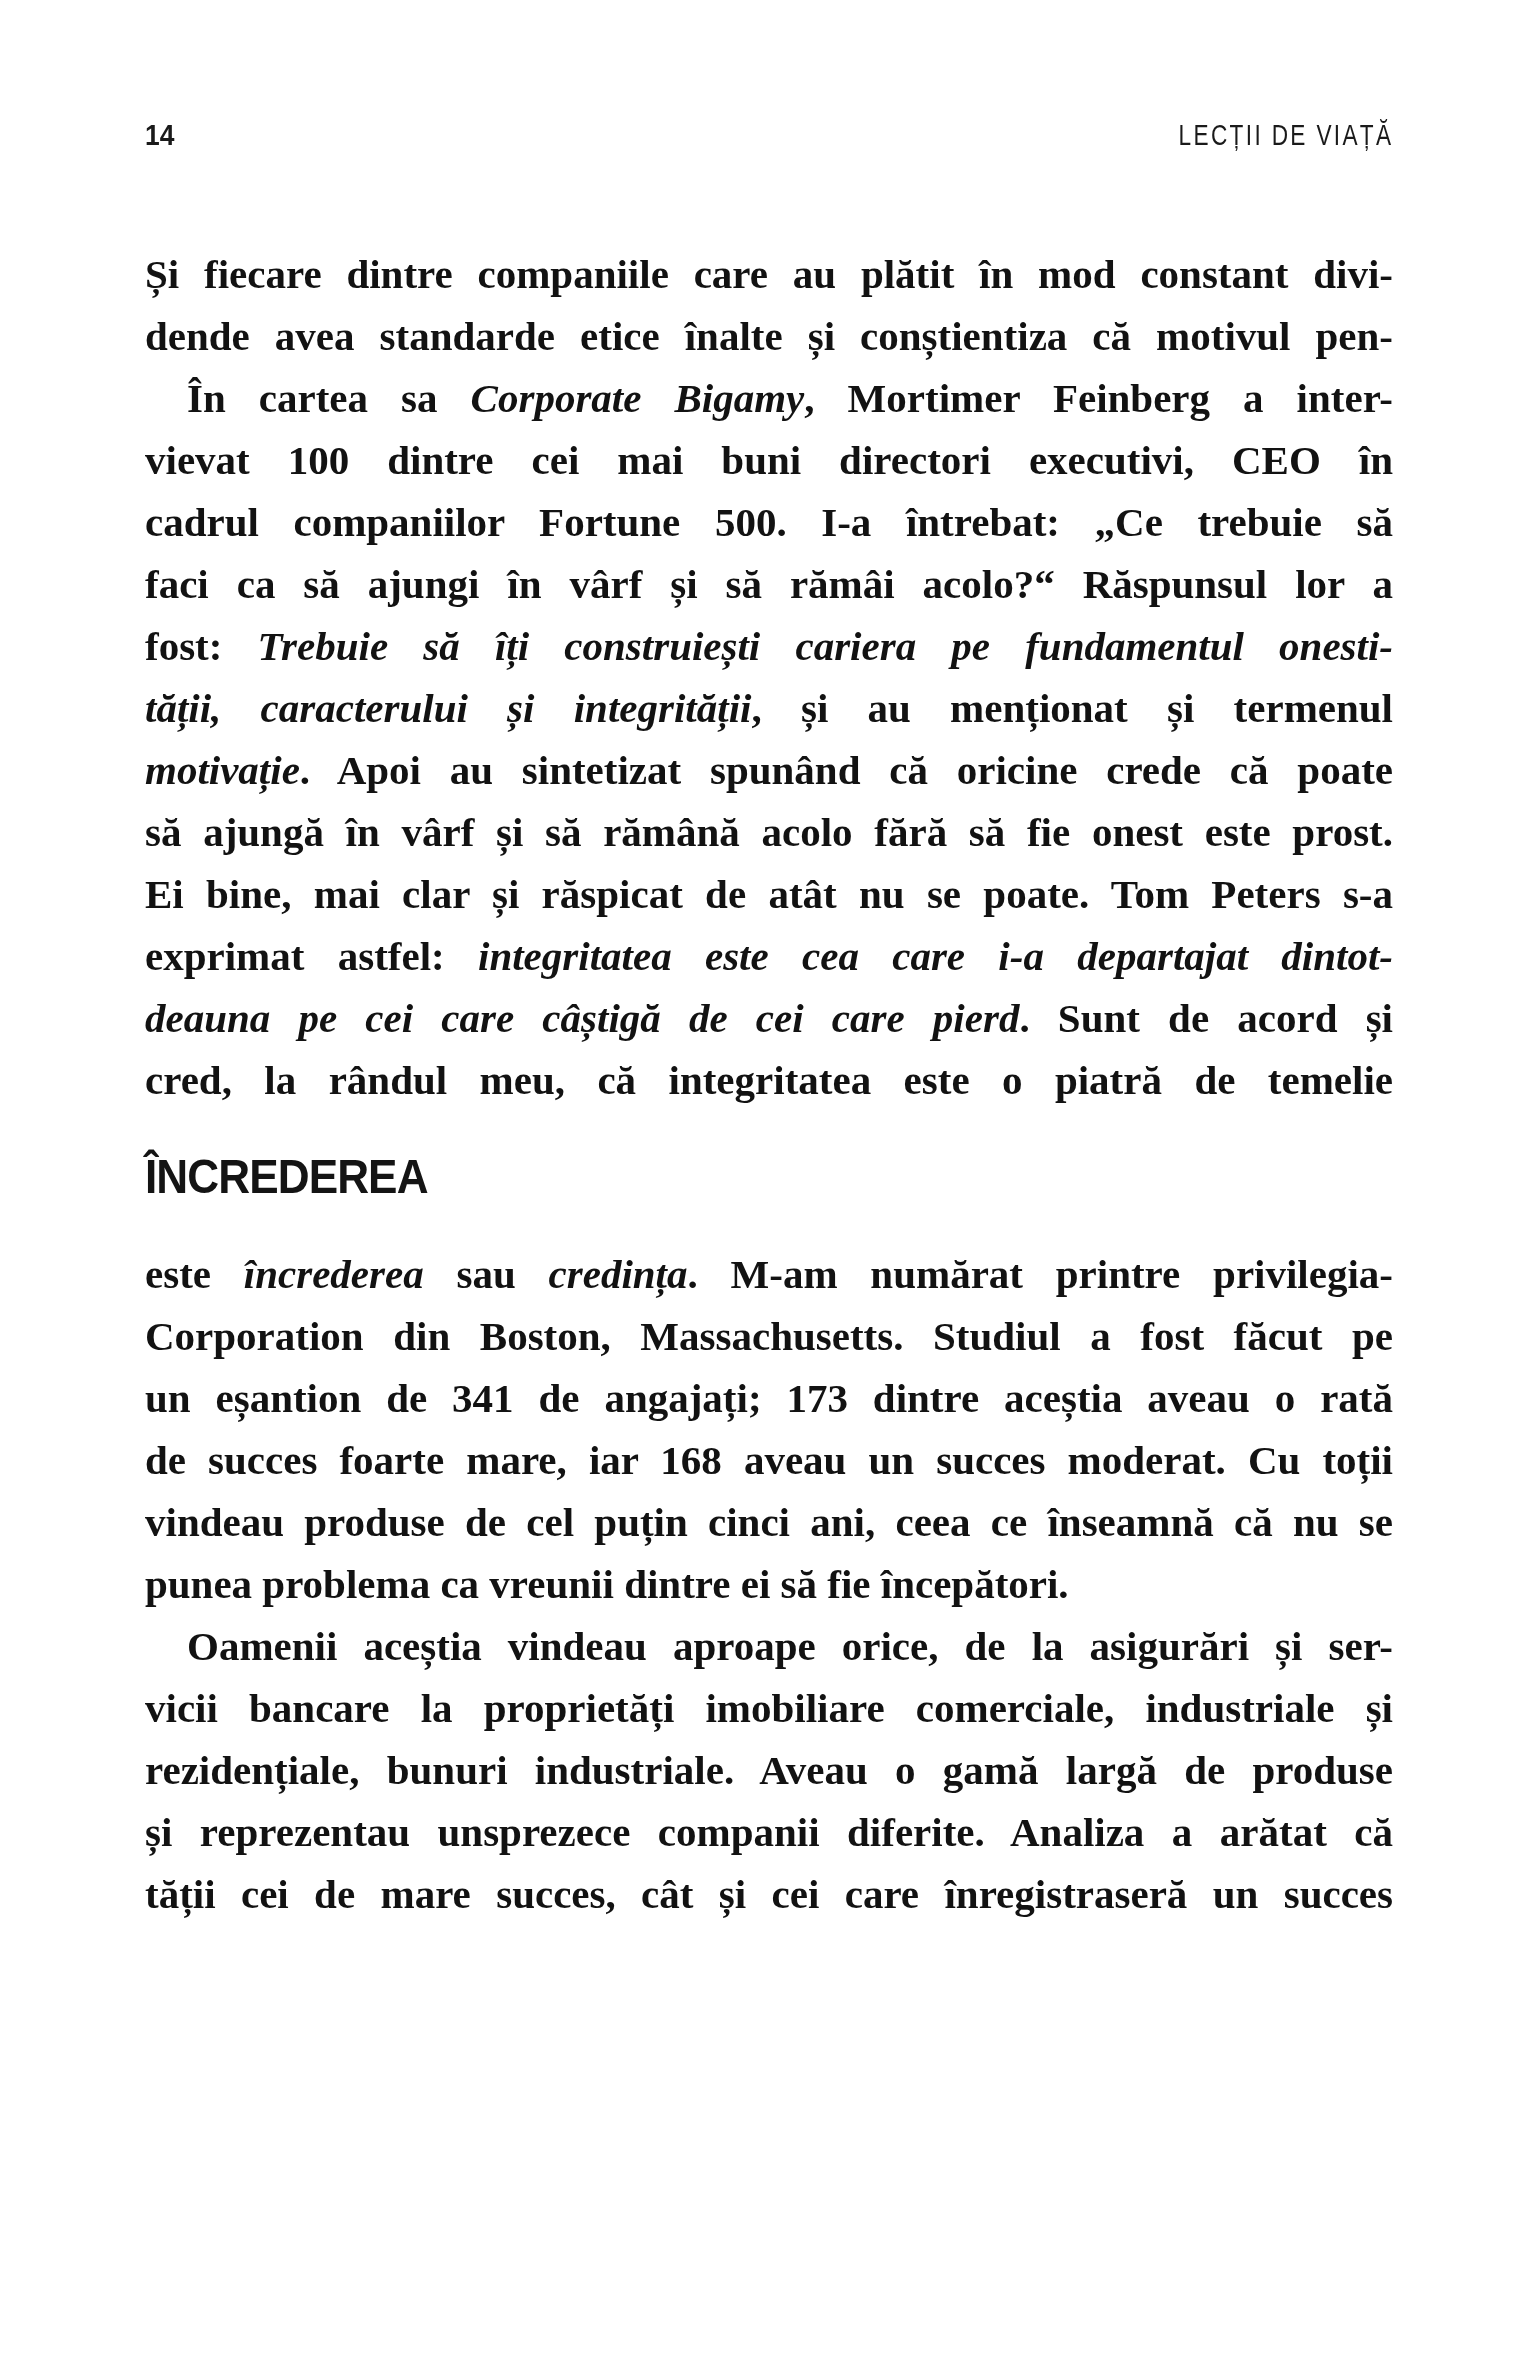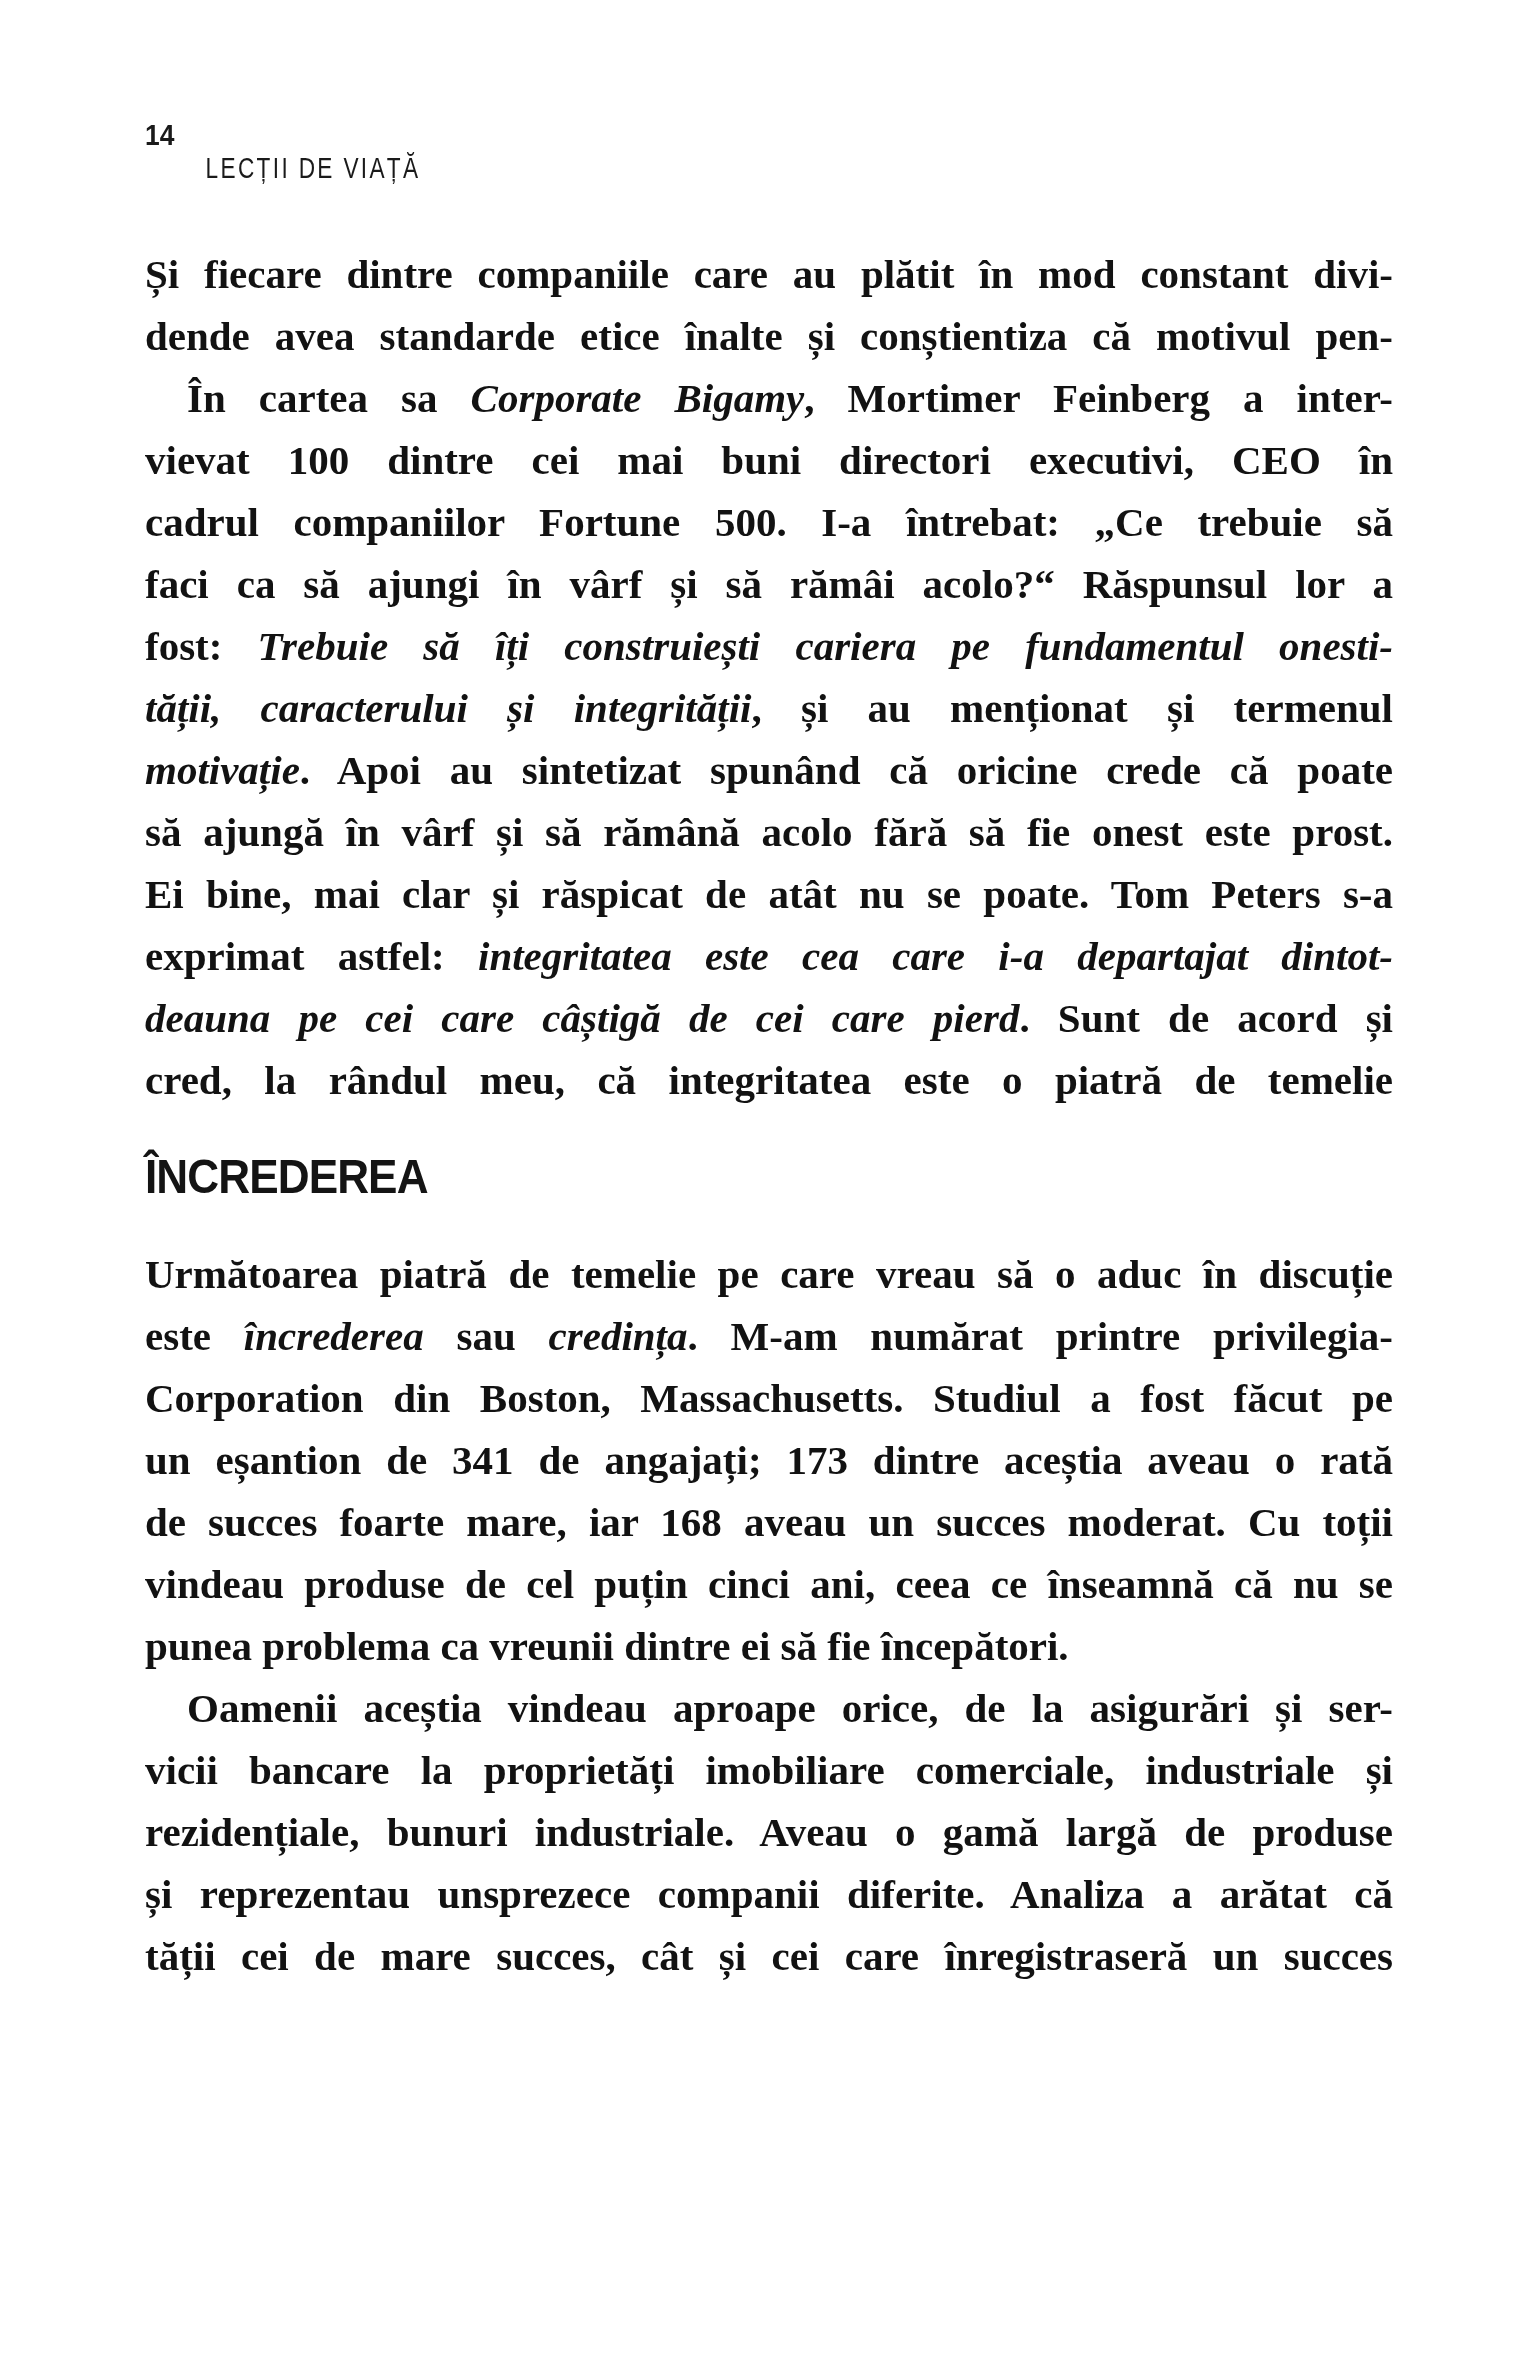--- a/index.html
+++ b/index.html
@@ -15,23 +15,22 @@
     overflow: hidden;
     color: #121212;
   }
   .running-header {
     position: absolute;
     top: 118px;
     left: 145px;
     right: 142px;
     display: flex;
     justify-content: space-between;
-    align-items: flex-start;
+    align-items: center;
     font-family: "Liberation Sans", "DejaVu Sans", sans-serif;
-    flex-direction: column;
   }
   .page-number {
     font-size: 30px;
     font-weight: 700;
     letter-spacing: 0;
     transform: scaleX(0.88);
     transform-origin: left center;
     color: #1a1a1a;
   }
   .running-title {
@@ -101,21 +100,20 @@
         <div class="line"><em>tății, caracterului și integrității</em><span>, și au menționat și termenul</span></div>
         <div class="line"><em>motivație</em><span>. Apoi au sintetizat spunând că oricine crede că poate</span></div>
         <div class="line"><span>să ajungă în vârf și să rămână acolo fără să fie onest este prost.</span></div>
         <div class="line"><span>Ei bine, mai clar și răspicat de atât nu se poate. Tom Peters s-a</span></div>
         <div class="line"><span>exprimat astfel: </span><em>integritatea este cea care i-a departajat dintot-</em></div>
         <div class="line"><em>deauna pe cei care câștigă de cei care pierd</em><span>. Sunt de acord și</span></div>
         <div class="line"><span>cred, la rândul meu, că integritatea este o piatră de temelie</span></div>
       </div>
       <h2 class="section-heading">ÎNCREDEREA</h2>
       <div class="para">
-        <div class="line"><span>Următoarea piatră de temelie pe care vreau să o aduc în discuție</span></div>
         <div class="line"><span>este </span><em>încrederea</em><span> sau </span><em>credința</em><span>. M-am numărat printre privilegia-</span></div>
         <div class="line"><span>Corporation din Boston, Massachusetts. Studiul a fost făcut pe</span></div>
         <div class="line"><span>un eșantion de 341 de angajați; 173 dintre aceștia aveau o rată</span></div>
         <div class="line"><span>de succes foarte mare, iar 168 aveau un succes moderat. Cu toții</span></div>
         <div class="line"><span>vindeau produse de cel puțin cinci ani, ceea ce înseamnă că nu se</span></div>
         <div class="line short"><span>punea problema ca vreunii dintre ei să fie începători.</span></div>
       </div>
       <div class="para">
         <div class="line indent"><span>Oamenii aceștia vindeau aproape orice, de la asigurări și ser-</span></div>
         <div class="line"><span>vicii bancare la proprietăți imobiliare comerciale, industriale și</span></div>

